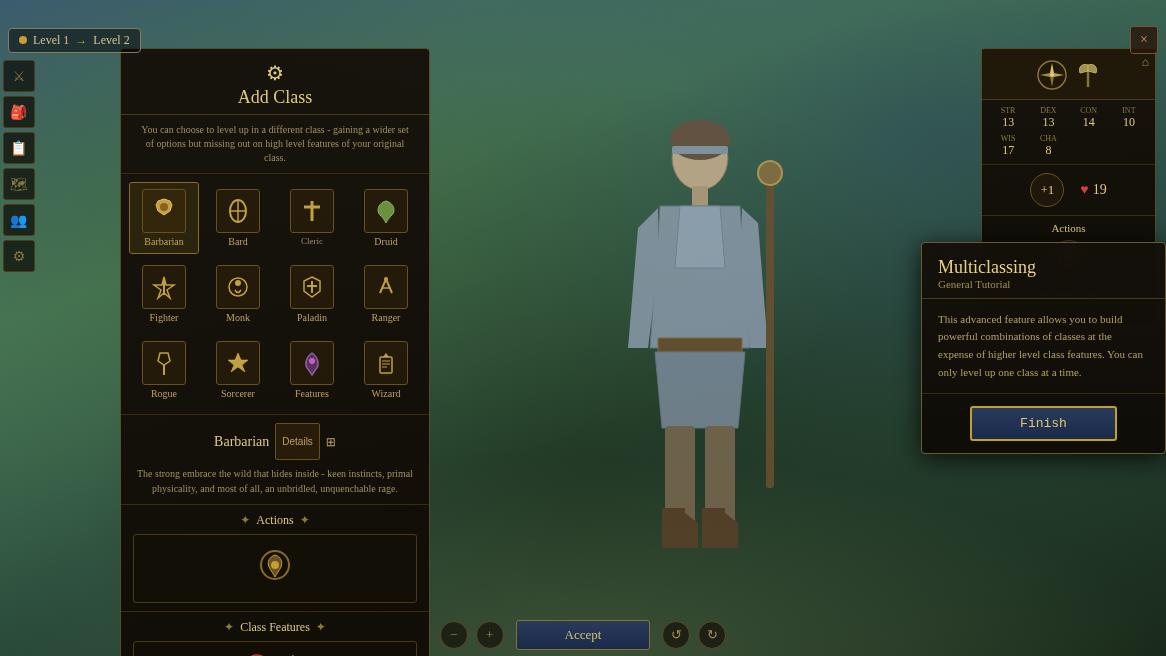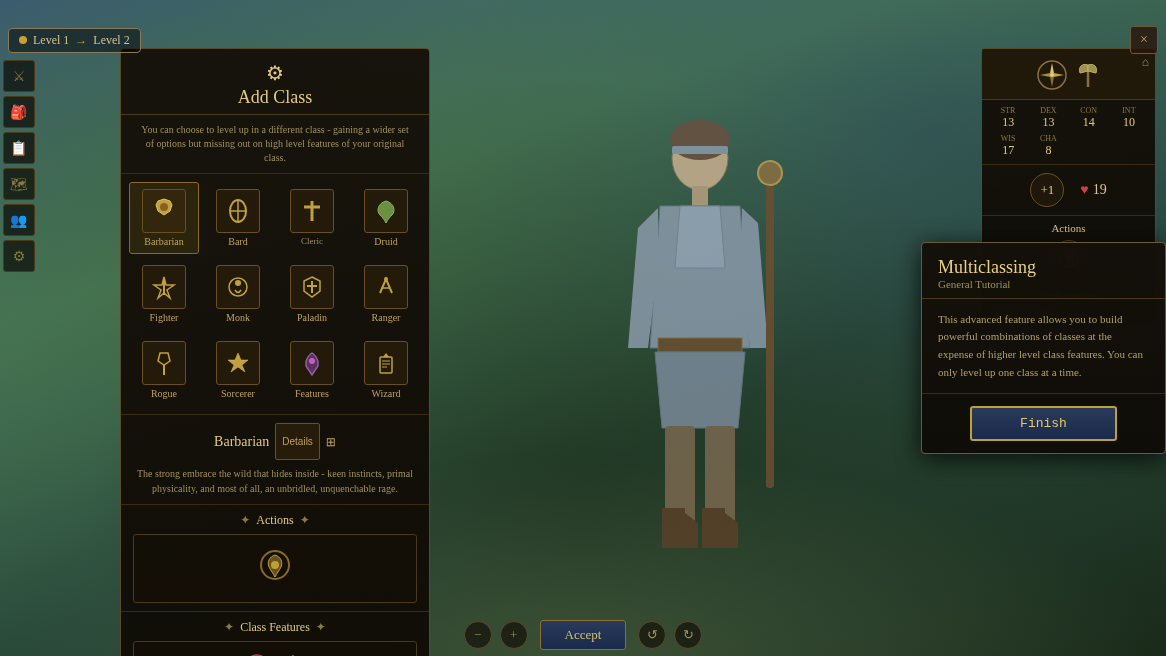--- a/index.html
+++ b/index.html
@@ -462,21 +462,21 @@
       border-radius: 50%;
       display: flex; align-items: center; justify-content: center;
       font-size: 13px;
       color: #a09050;
       cursor: pointer;
     }
     .accept-btn {
       background: linear-gradient(180deg, #2a3a5a 0%, #1a2a4a 100%);
       border: 1px solid #8a7030;
       color: #d0c070;
-      padding: 6px 24px;
+      padding: 6px 48px;
       font-size: 13px;
       border-radius: 3px;
       cursor: pointer;
       font-family: Georgia, serif;
     }
     .nav-icons {
       display: flex; gap: 8px;
     }
     .nav-icon {
       width: 28px; height: 28px;

